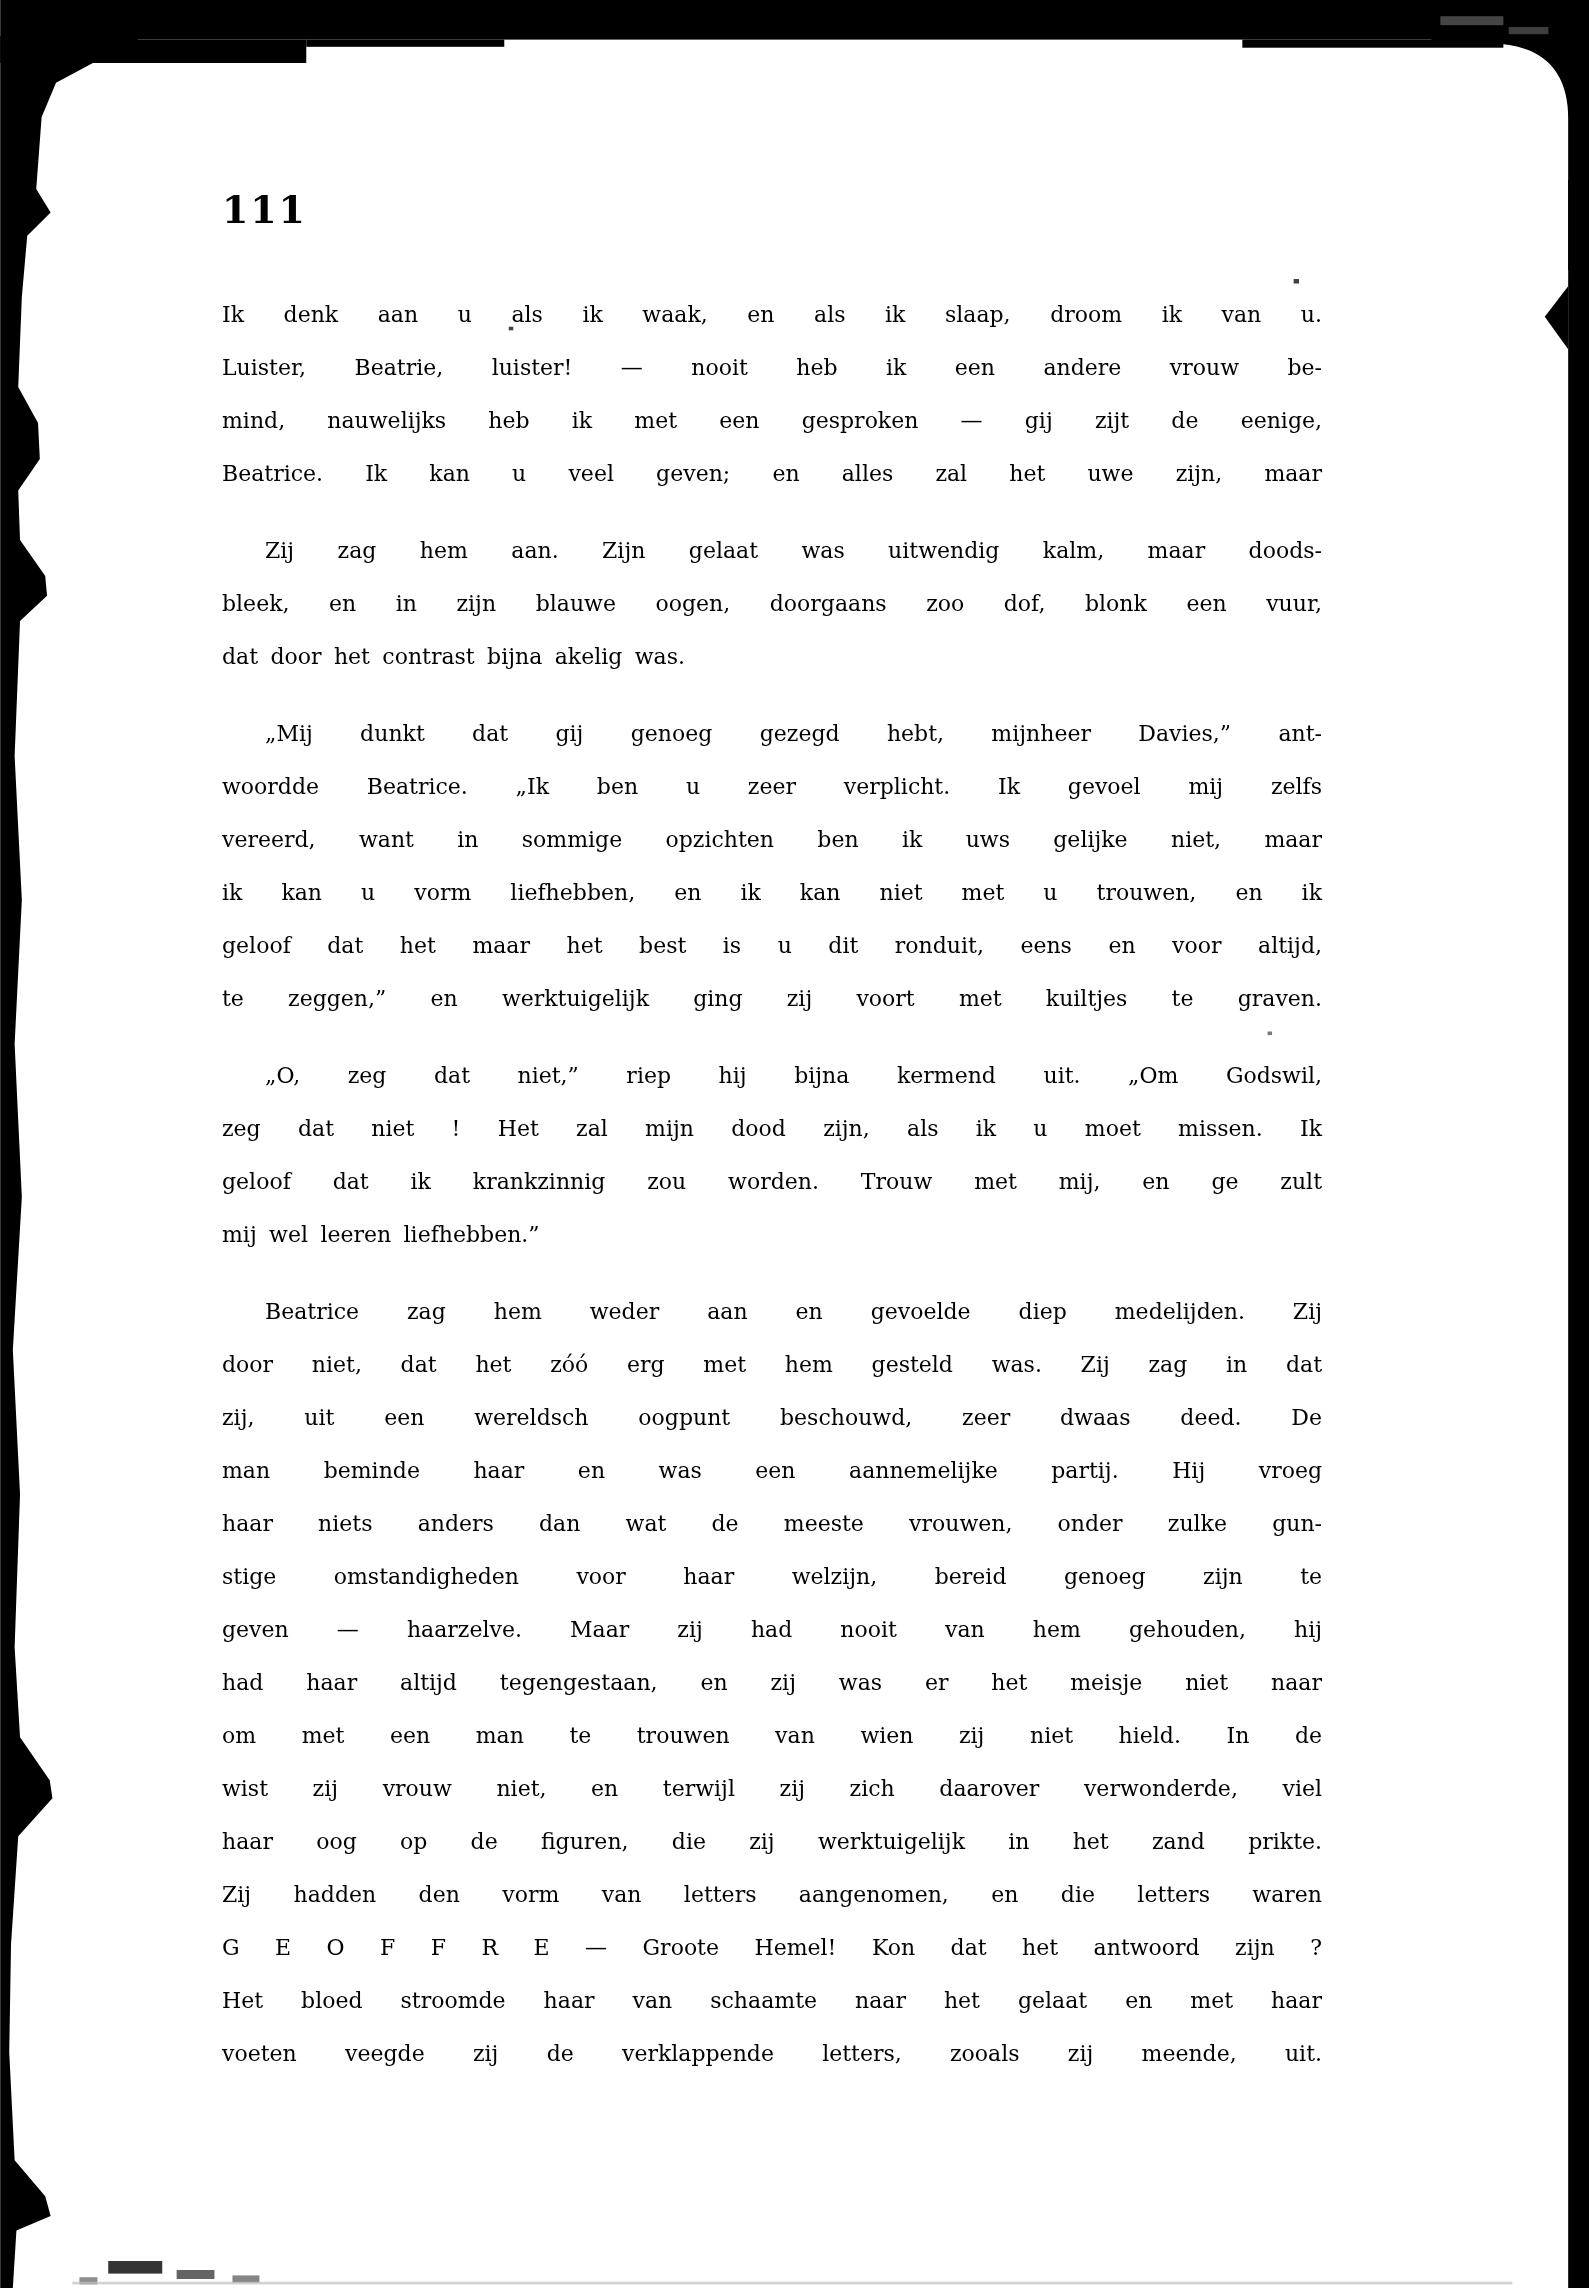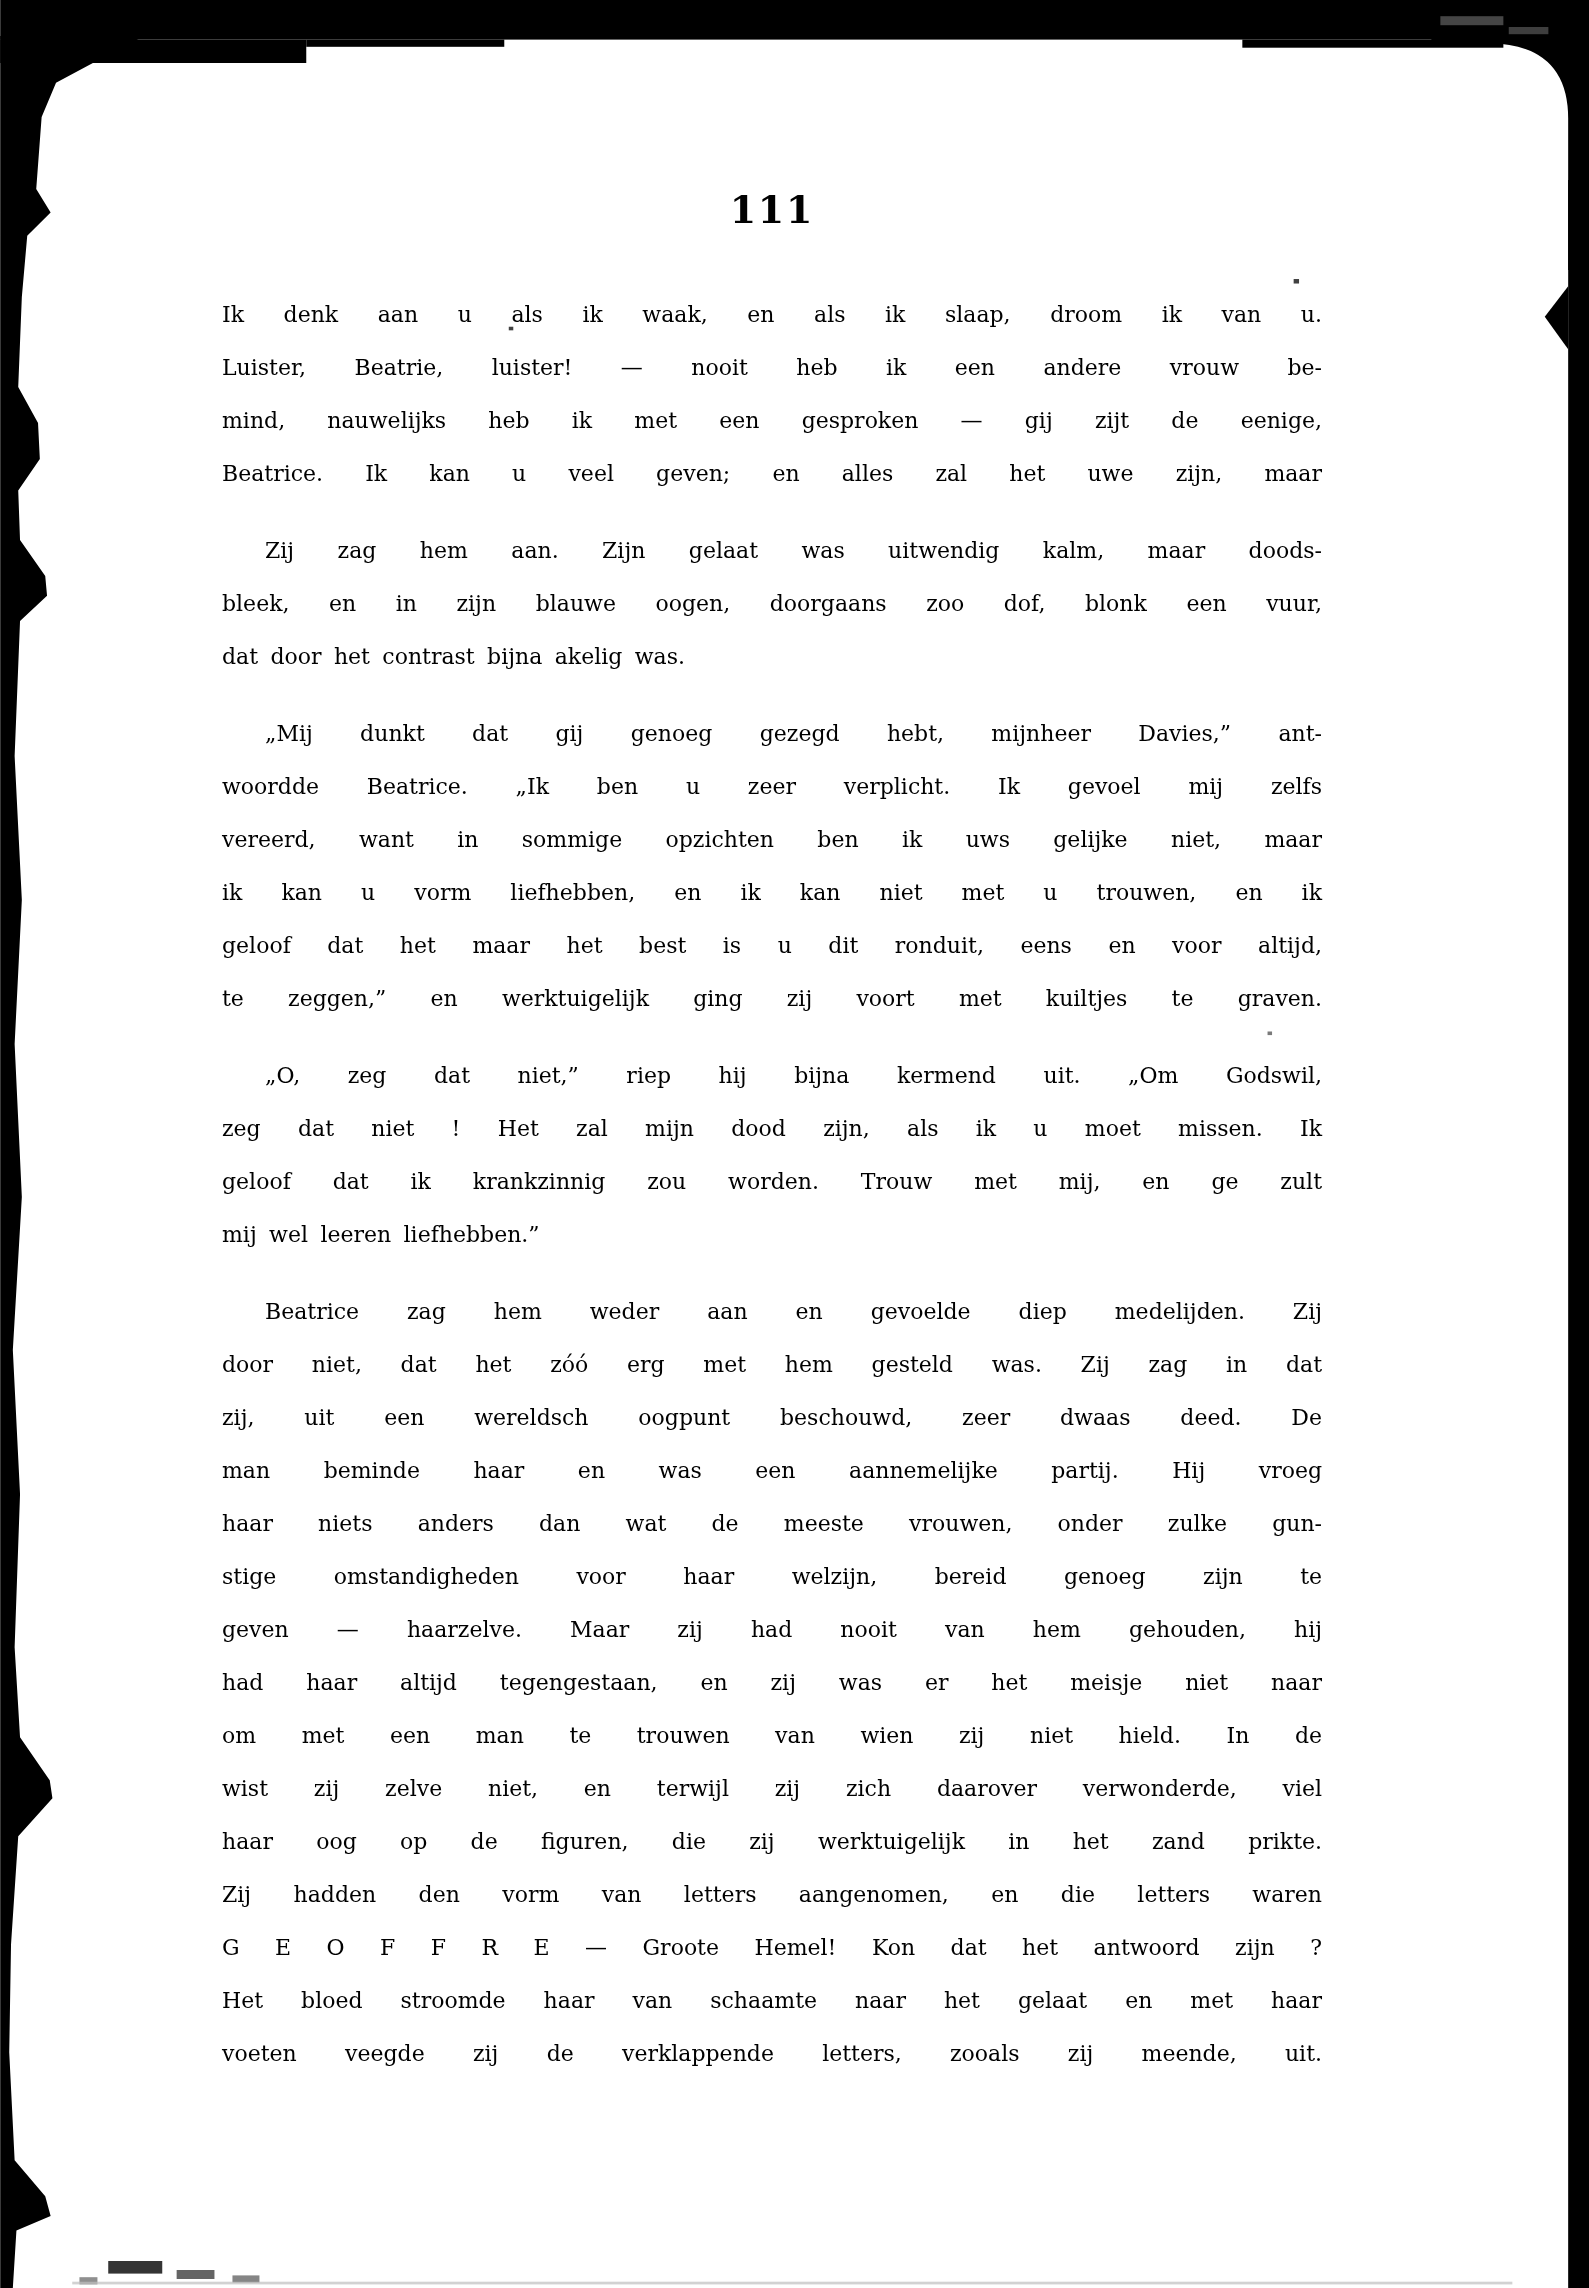--- a/index.html
+++ b/index.html
@@ -10,21 +10,20 @@
     background: #ffffff;
     overflow: hidden;
     font-family: "DejaVu Serif", "Liberation Serif", serif;
     color: #000;
   }
   .page-number {
     position: absolute;
     top: 187px;
     left: 222px;
     width: 1100px;
-    text-align: center;
     font-size: 38px;
     font-weight: 600;
     letter-spacing: 1.8px;
   }
   .text-block {
     position: absolute;
     top: 288px;
     left: 222px;
     width: 1100px;
   }
@@ -100,21 +99,21 @@
       <div class="line no-just">mij wel leeren liefhebben.”</div>
       <div class="line indent">Beatrice zag hem weder aan en gevoelde diep medelijden. Zij</div>
       <div class="line">door niet, dat het zóó erg met hem gesteld was. Zij zag in dat</div>
       <div class="line">zij, uit een wereldsch oogpunt beschouwd, zeer dwaas deed. De</div>
       <div class="line">man beminde haar en was een aannemelijke partij. Hij vroeg</div>
       <div class="line">haar niets anders dan wat de meeste vrouwen, onder zulke gun-</div>
       <div class="line">stige omstandigheden voor haar welzijn, bereid genoeg zijn te</div>
       <div class="line">geven — haarzelve. Maar zij had nooit van hem gehouden, hij</div>
       <div class="line">had haar altijd tegengestaan, en zij was er het meisje niet naar</div>
       <div class="line">om met een man te trouwen van wien zij niet hield. In de</div>
-      <div class="line">wist zij zelve niet, en terwijl zij zich daarover verwonderde, viel</div>
+      <div class="line">wist zij vrouw niet, en terwijl zij zich daarover verwonderde, viel</div>
       <div class="line">haar oog op de figuren, die zij werktuigelijk in het zand prikte.</div>
       <div class="line">Zij hadden den vorm van letters aangenomen, en die letters waren</div>
       <div class="line">G E O F F R E — Groote Hemel! Kon dat het antwoord zijn ?</div>
       <div class="line">Het bloed stroomde haar van schaamte naar het gelaat en met haar</div>
       <div class="line">voeten veegde zij de verklappende letters, zooals zij meende, uit.</div>
     </div>
 
 </div>
 
 

